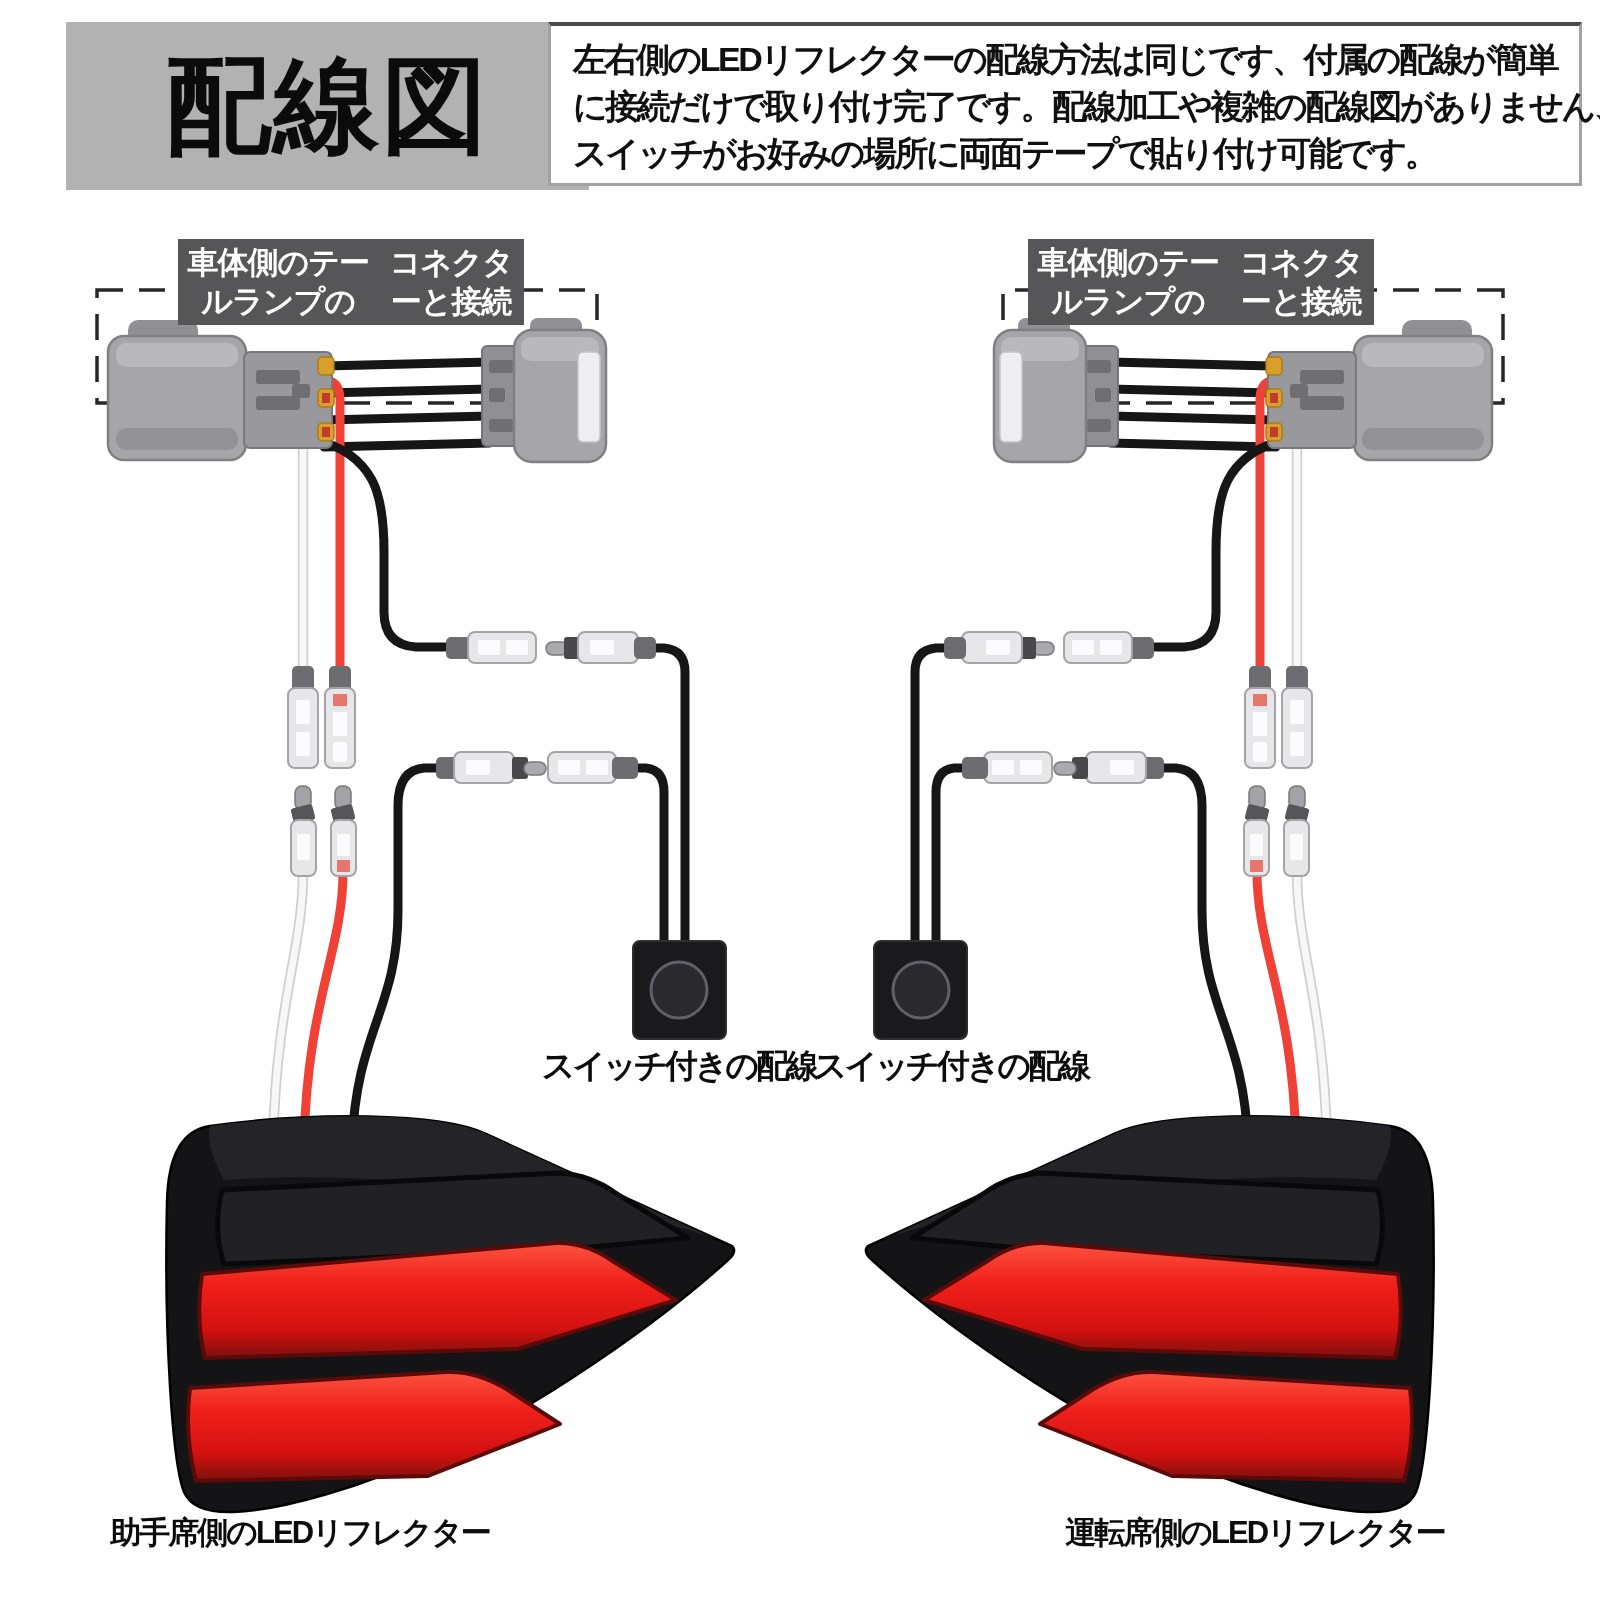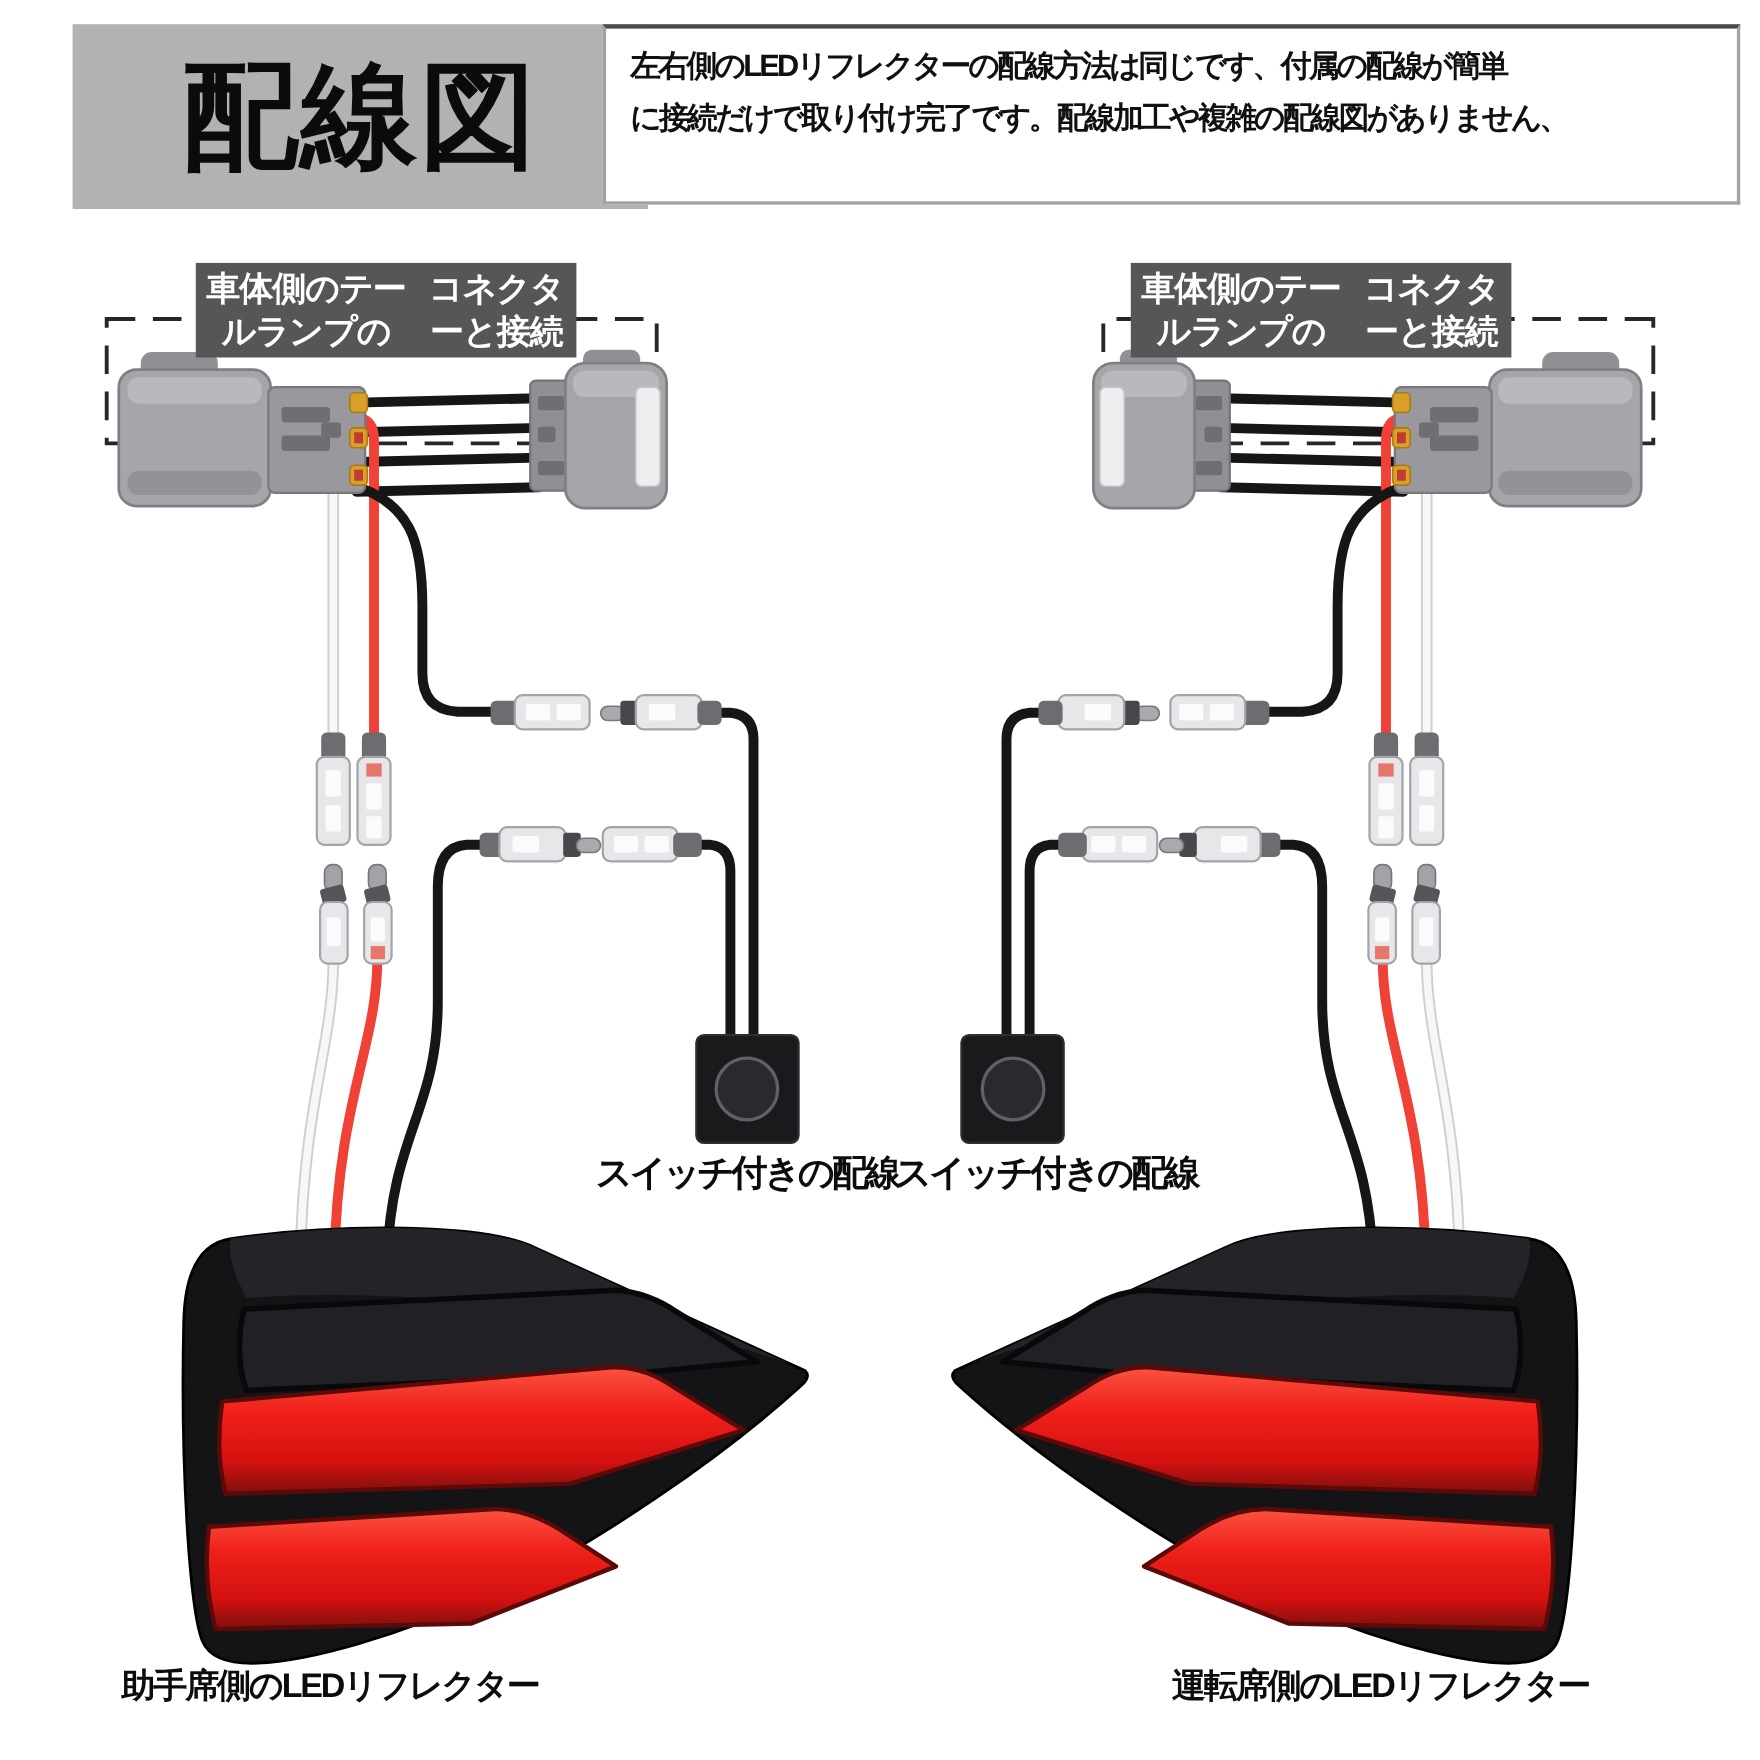--- a/index.html
+++ b/index.html
@@ -13,21 +13,21 @@
     left:22px;top:22px;width:523px;height:168px;background:#b2b2b2;
     display:flex;align-items:center;justify-content:center;
     font-size:106px;font-weight:900;color:#0b0b0b;letter-spacing:2px;margin-left:44px;
   }
   .desc-box{
     left:548px;top:22px;width:1034px;height:164px;box-sizing:border-box;
     background:#fff;border:3px solid #a2a2a2;border-top:4px solid #4a4a4a;
     padding:10px 0 0 22px;
   }
   .desc-line{
-    font-size:28px;font-weight:700;line-height:47px;letter-spacing:-2.5px;
+    font-size:34px;font-weight:700;line-height:47px;letter-spacing:-2.5px;
     color:#101010;white-space:nowrap;
   }
   .conn-label{
     width:346px;height:86px;background:#565659;color:#ffffff;
     display:flex;align-items:center;justify-content:center;
     font-size:31px;font-weight:800;line-height:39px;letter-spacing:-1px;
     text-align:center;
   }
   .conn-label.left{left:178px;top:239px;}
   .conn-label.right{left:1028px;top:239px;}
@@ -195,20 +195,21 @@
 
     <use href="#harness"></use>
     <use href="#harness" transform="translate(1600 0) scale(-1 1)"></use>
   </svg>
 
   <div class="abs title-block">配線図</div>
 
   <div class="abs desc-box">
     <div class="desc-line">左右側のLEDリフレクターの配線方法は同じです、付属の配線が簡単</div>
     <div class="desc-line">に接続だけで取り付け完了です。配線加工や複雑の配線図がありません、</div>
+    <div class="desc-line">スイッチがお好みの場所に両面テープで貼り付け可能です。</div>
   </div>
 
   <div class="abs conn-label left">
     <span>車体側のテールランプの</span>
     <span>コネクターと接続</span>
   </div>
   <div class="abs conn-label right">
     <span>車体側のテールランプの</span>
     <span>コネクターと接続</span>
   </div>

